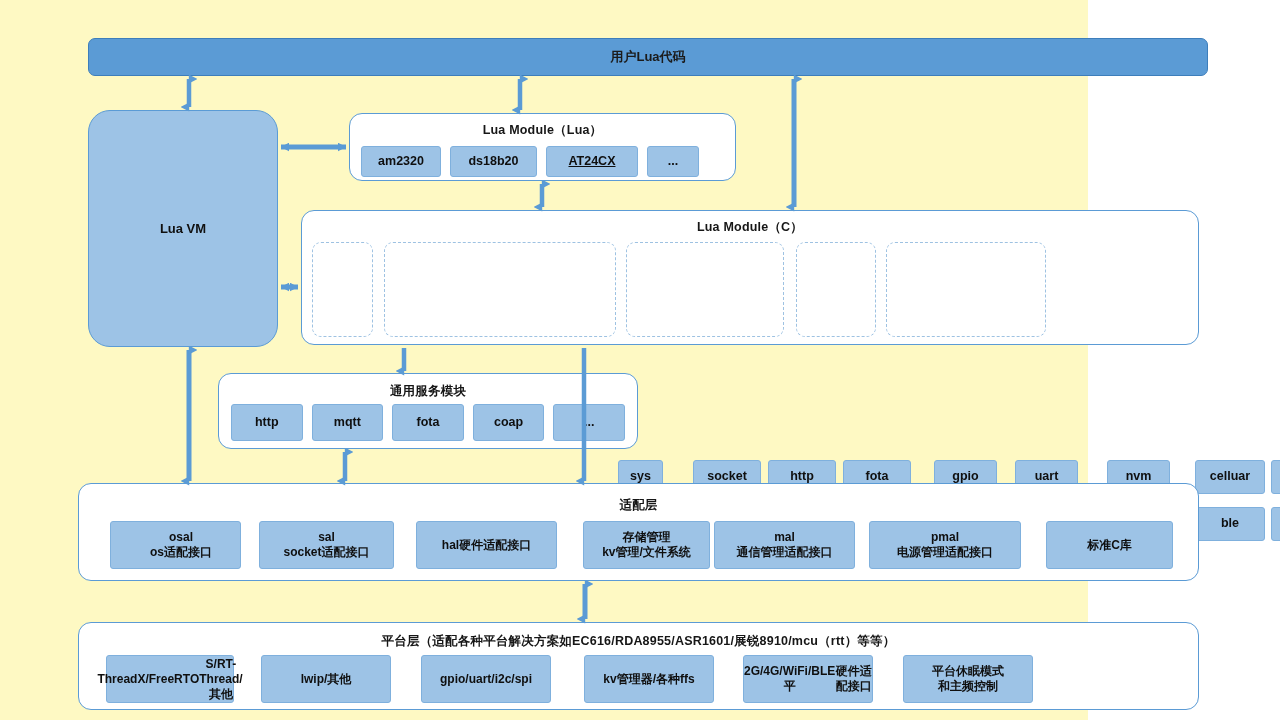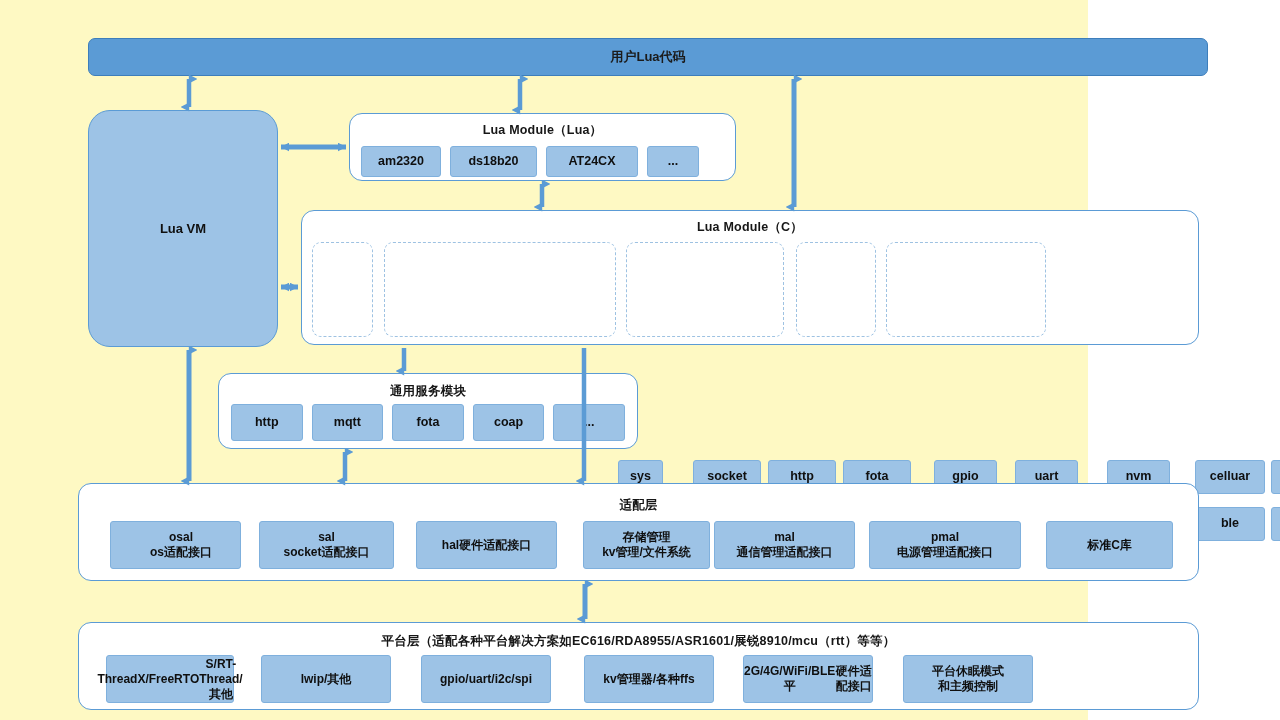--- a/index.html
+++ b/index.html
@@ -96,21 +96,21 @@
 
   <div class="abs vm" style="left:88px; top:110px; width:190px; height:237px;">
     <span>Lua VM</span>
   </div>
 
   <div class="abs panel" style="left:349px; top:113px; width:387px; height:68px;">
     <div class="panel-title" style="top:8px;">Lua Module（Lua）</div>
     <div class="abs" style="left:11px; top:32px; right:11px; display:flex; gap:9px;">
       <div class="chip" style="width:78px; height:29px;">am2320</div>
       <div class="chip" style="width:85px; height:29px;">ds18b20</div>
-      <div class="chip" style="width:90px; height:29px;">AT24CX</div>
+      <div class="chip" style="width:90px; height:29px;text-decoration:underline;">AT24CX</div>
       <div class="chip" style="width:50px; height:29px;">...</div>
     </div>
   </div>
 
   <div class="abs panel" style="left:301px; top:210px; width:898px; height:135px;">
     <div class="panel-title" style="top:8px;">Lua Module（C）</div>
 
     <div class="abs dashgroup" style="left:10px; top:31px; width:61px; height:95px;"></div>
     <div class="abs chip" style="left:316px; top:249px; width:45px; height:34px;">sys</div>
     <div class="abs chip" style="left:316px; top:296px; width:45px; height:34px;">timer</div>

